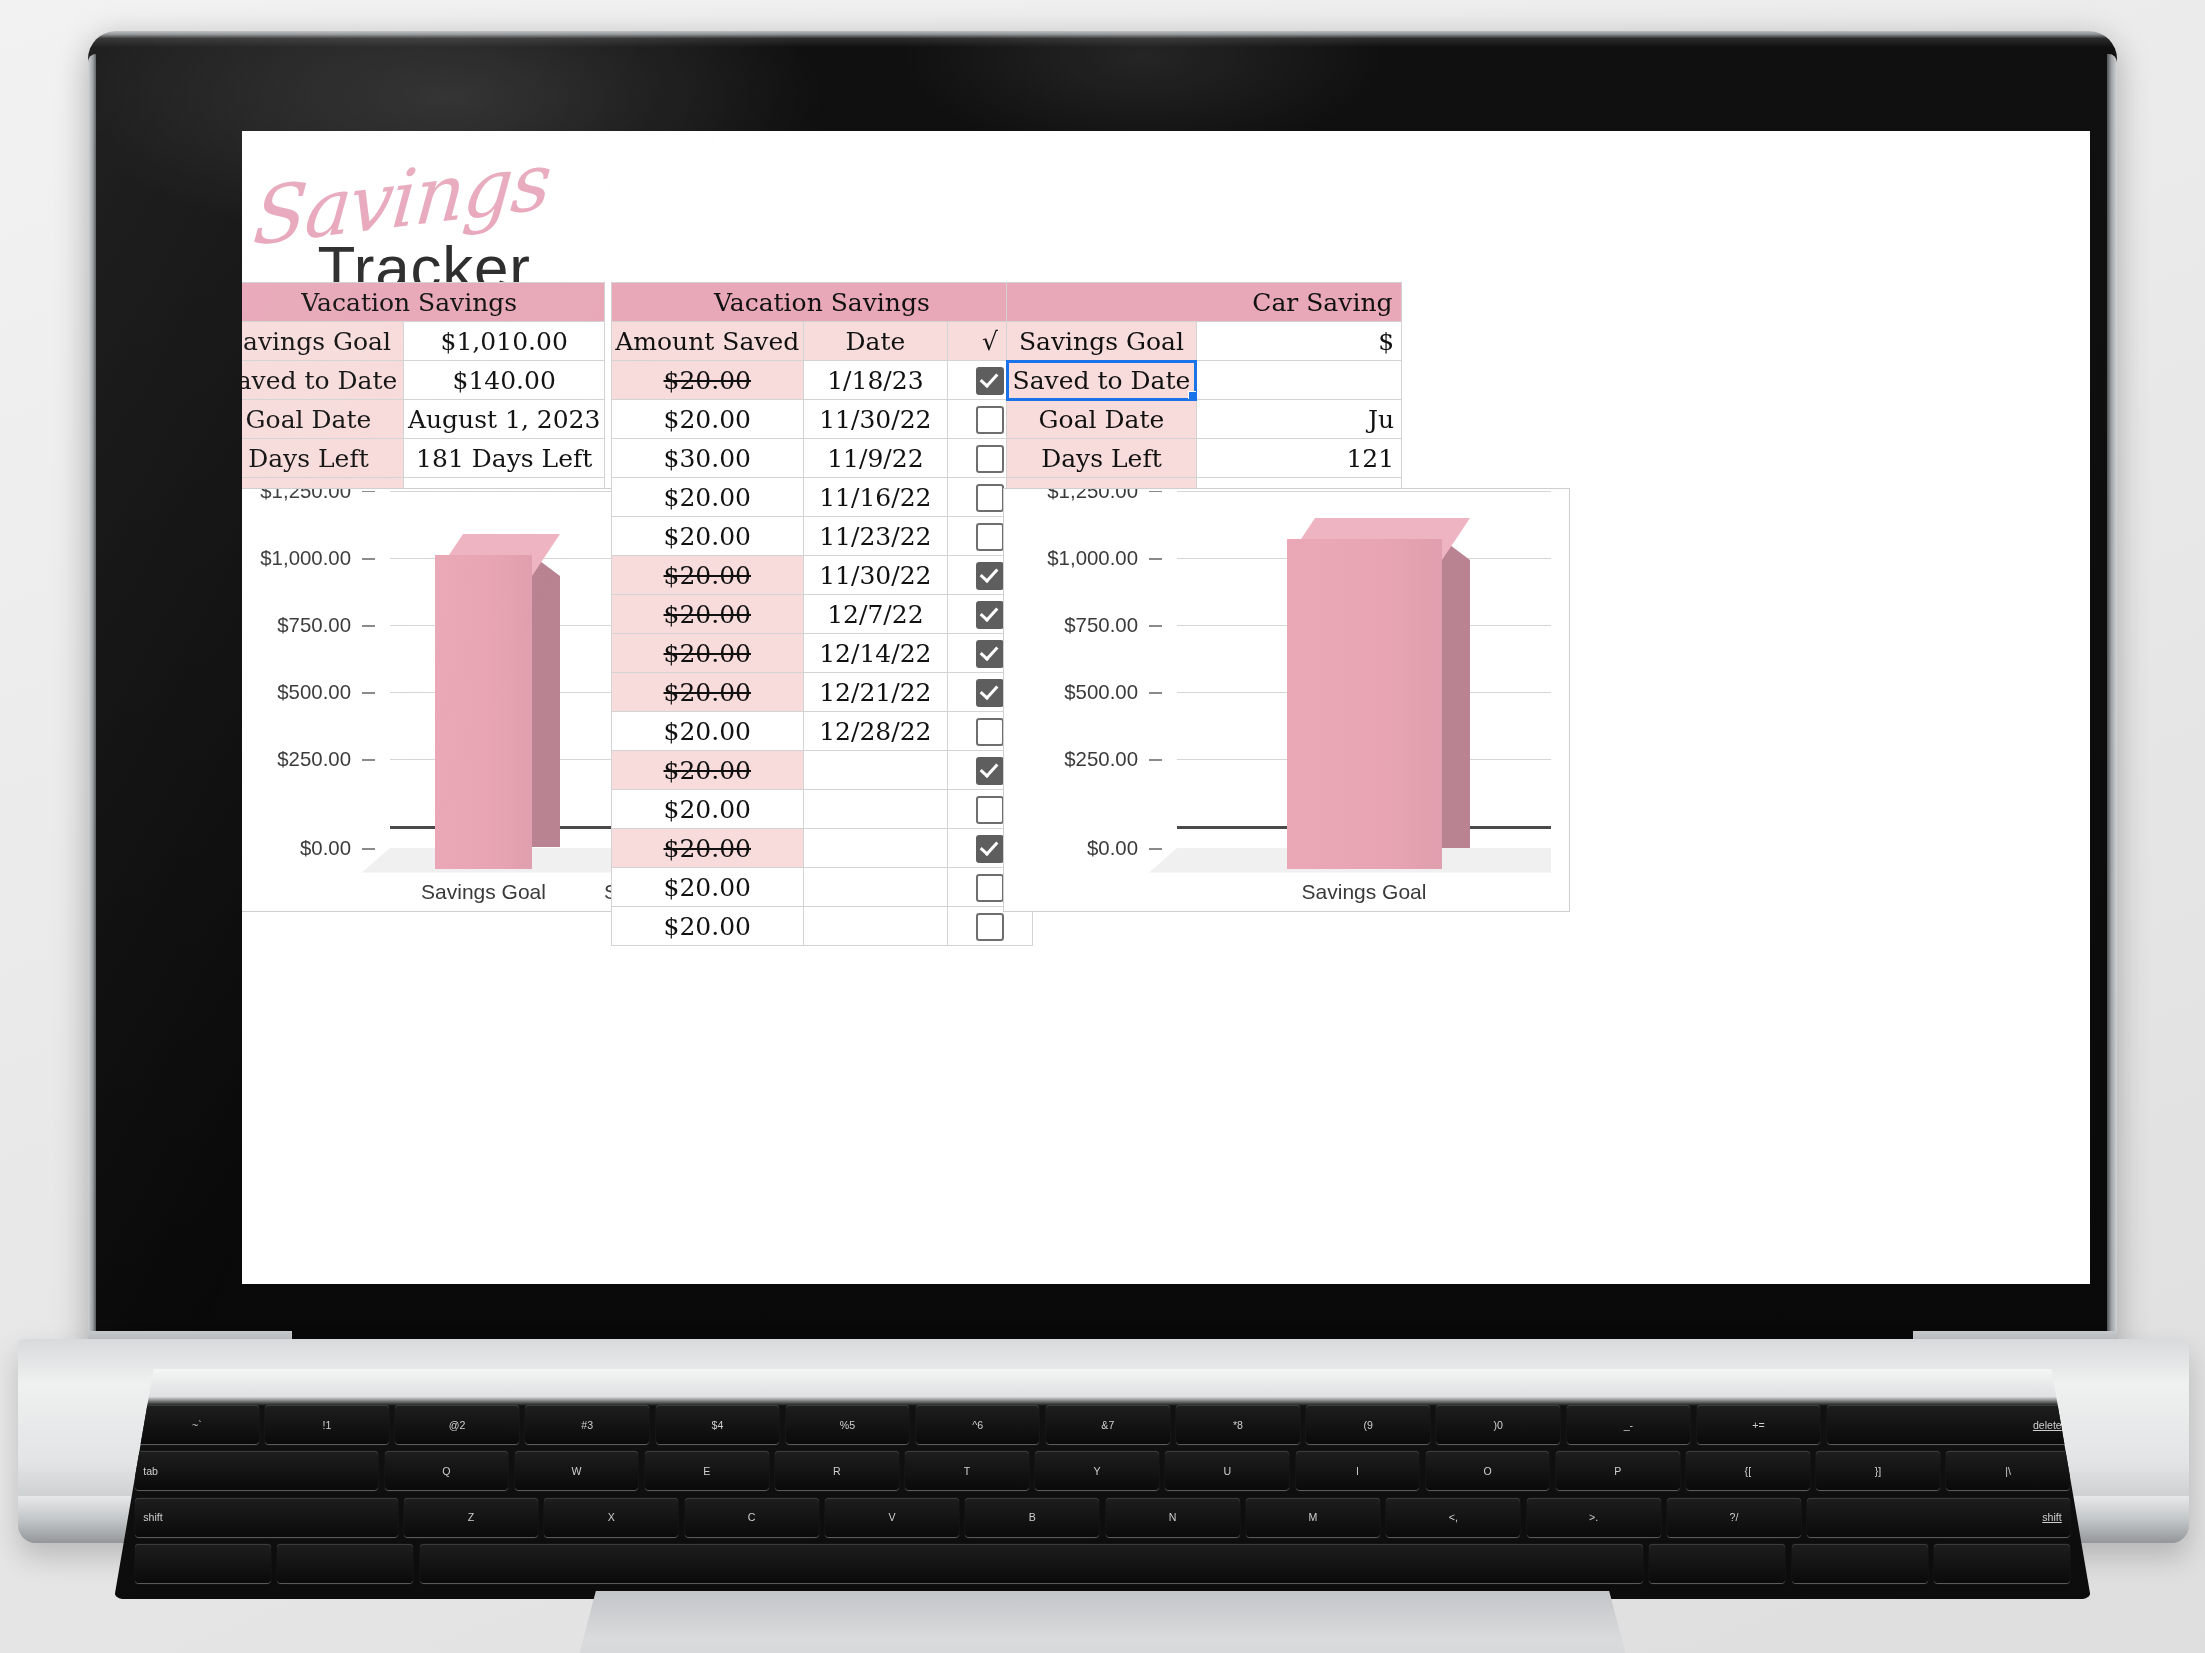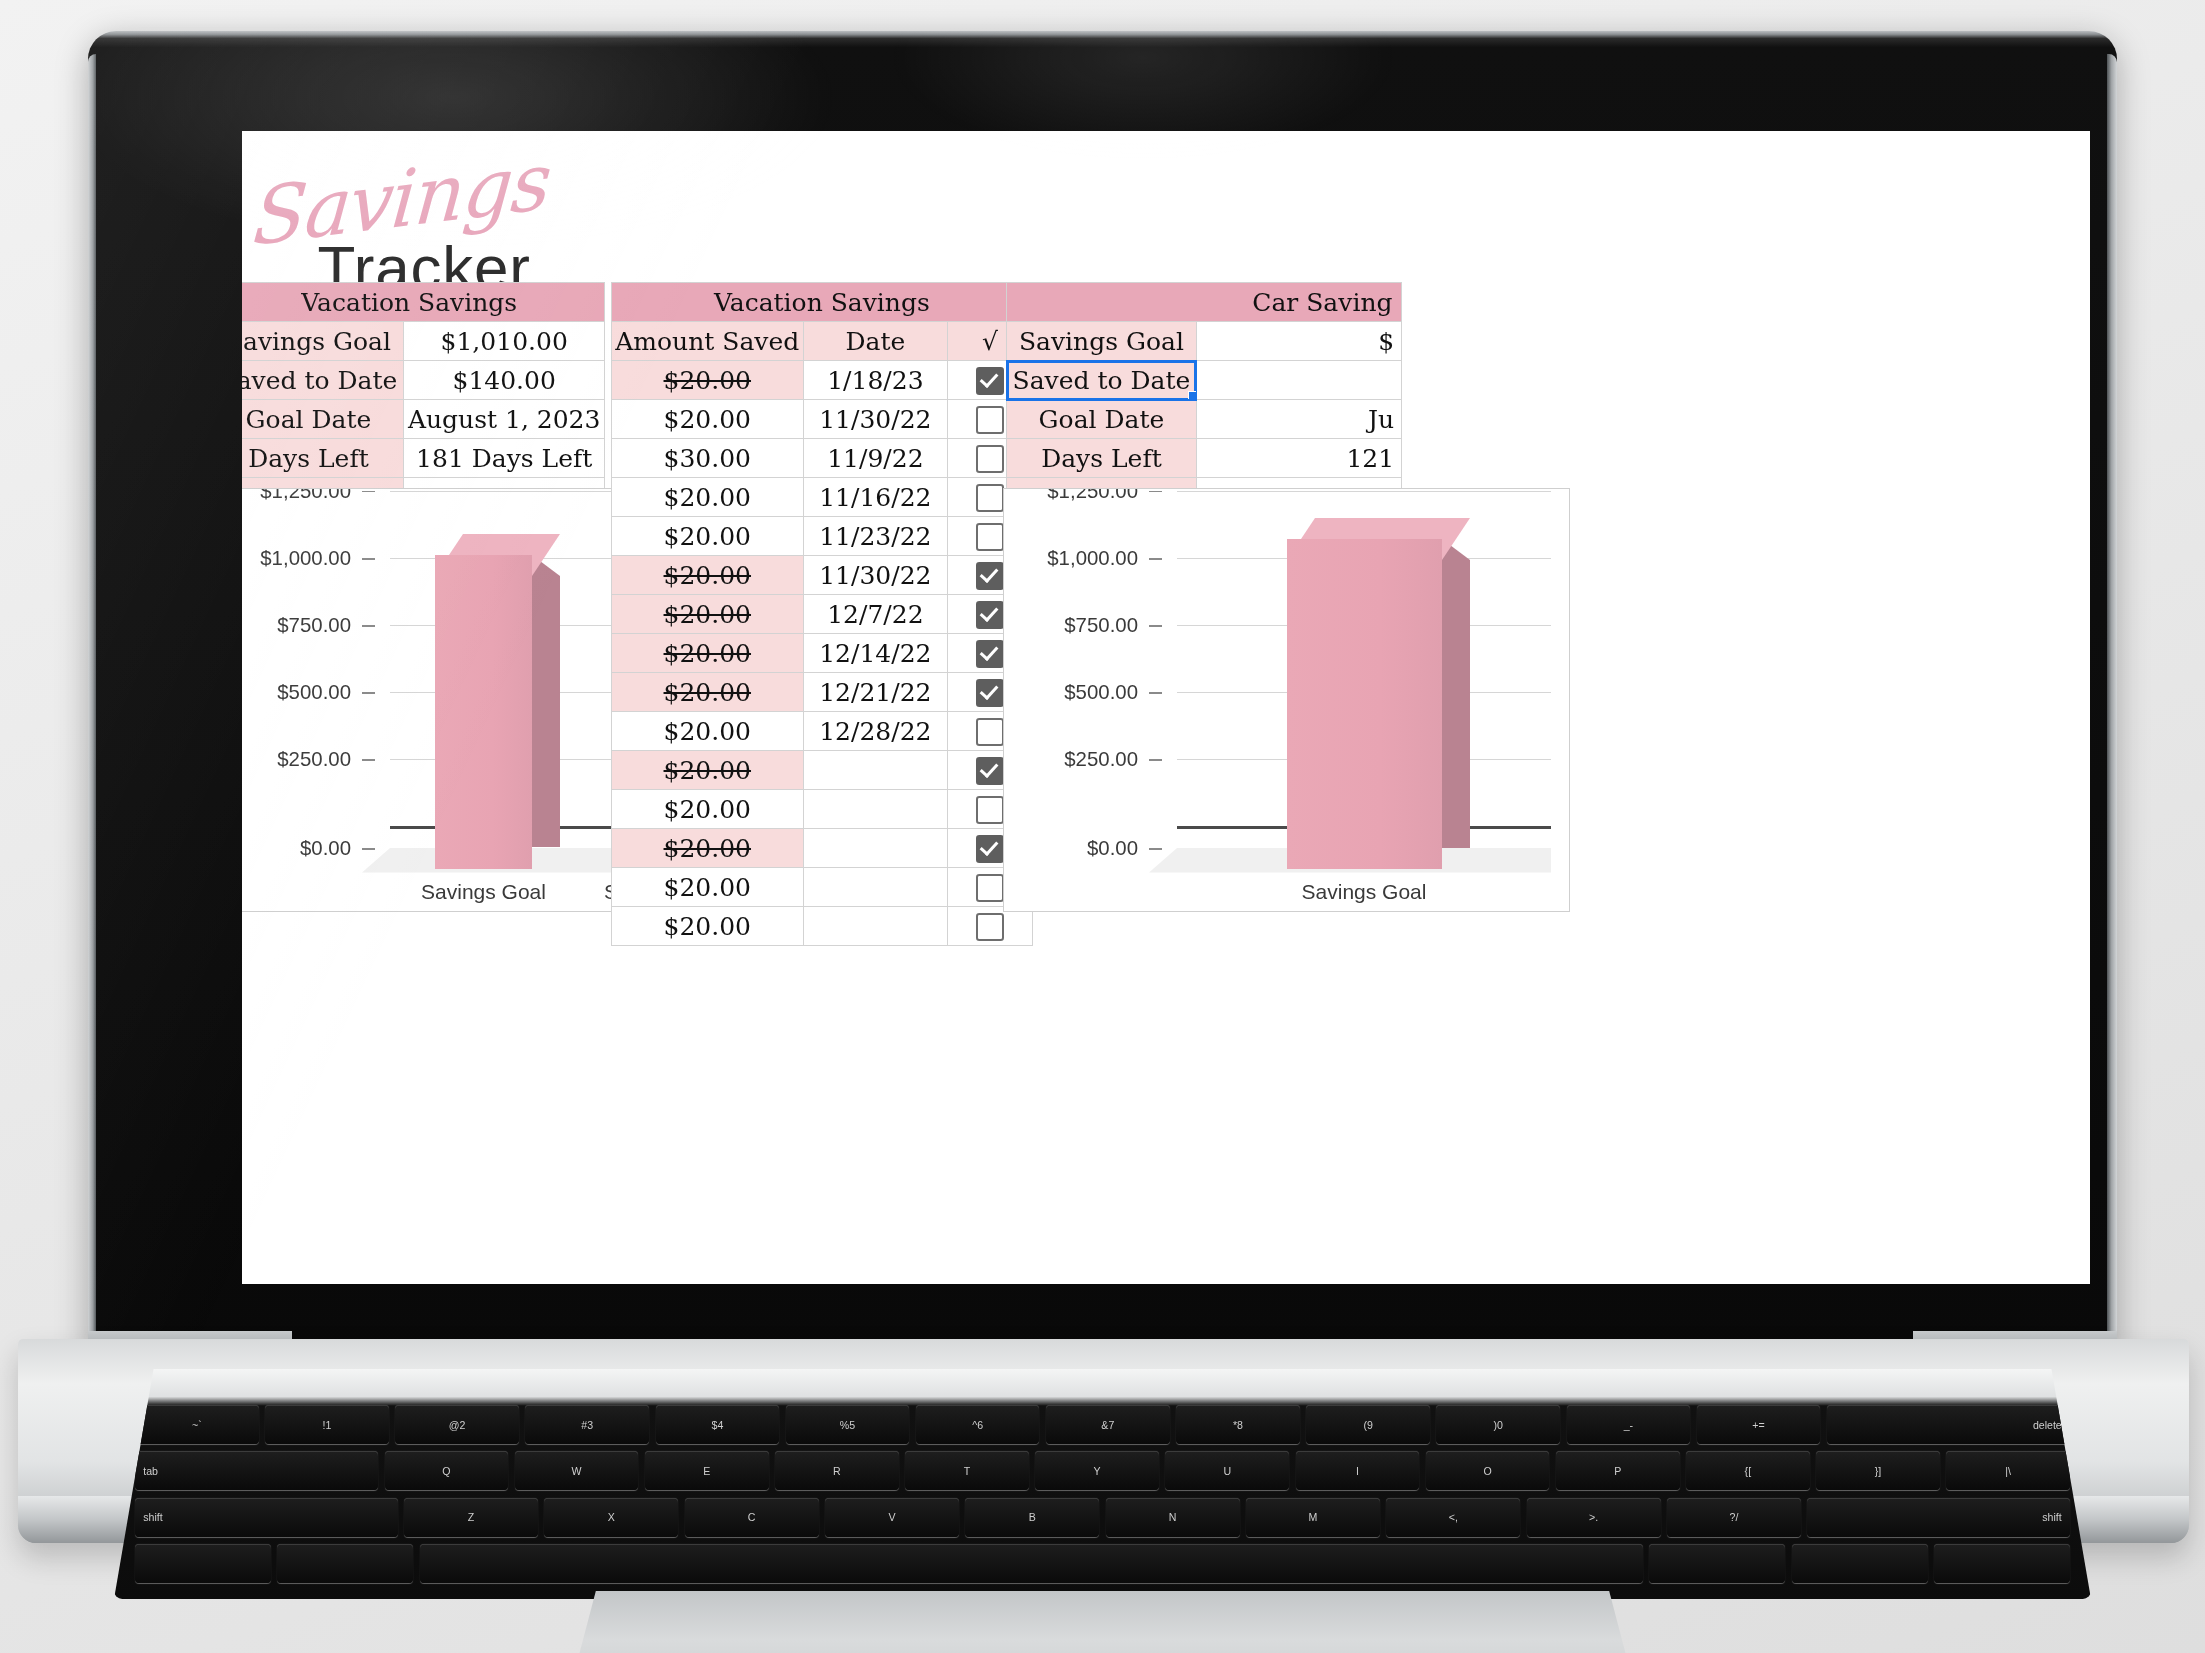--- a/index.html
+++ b/index.html
@@ -57,21 +57,21 @@
     background:linear-gradient(180deg,#f4f5f5 0%,#dfe1e2 12%,#111 16%,#0c0c0c 100%);
     border-radius:8.2px;
     clip-path:polygon(2% 0,98% 0,100% 100%,0 100%);
   }
   .kb-rows{position:absolute;left:0;top:36px;width:100%;height:194px;}
   .kb-row{display:flex;gap:6.5px;padding:0 21px;margin-bottom:7.4px;height:39px;}
   .key{flex:1;background:linear-gradient(180deg,#1e1e1e,#0a0a0a);border-radius:4.1px;
        box-shadow:inset 0 0.8px 0 rgba(255,255,255,.18), 0 0.8px 0.8px rgba(255,255,255,.35);
        color:#cfcfcf;font-size:10.6px;display:flex;align-items:center;justify-content:center;}
   .key.wide{flex:1.9;justify-content:flex-start;padding-left:8.2px;}
-  .key.wide-r{flex:1.9;justify-content:flex-end;padding-right:8.2px;}
+  .key.wide-r{flex:1.9;justify-content:flex-end;padding-right:8.2px;text-decoration:underline;}
   .key.space{flex:9;}
   .trackpad-real{
     position:absolute;left:50%;transform:translateX(-50%);top:1591px;width:1078px;height:123px;
     background:linear-gradient(180deg,#c3c6c8,#d9dbdc 40%,#c7cacb);
     clip-path:polygon(3% 0,97% 0,100% 100%,0 100%);
   }
   
   .sheet{position:absolute;left:0;top:0;width:1848px;height:1056px;background:#fff;overflow:hidden;}
   .logo{position:absolute;left:11.4px;top:23px;width:343px;height:131px;}
   .logo-script{

